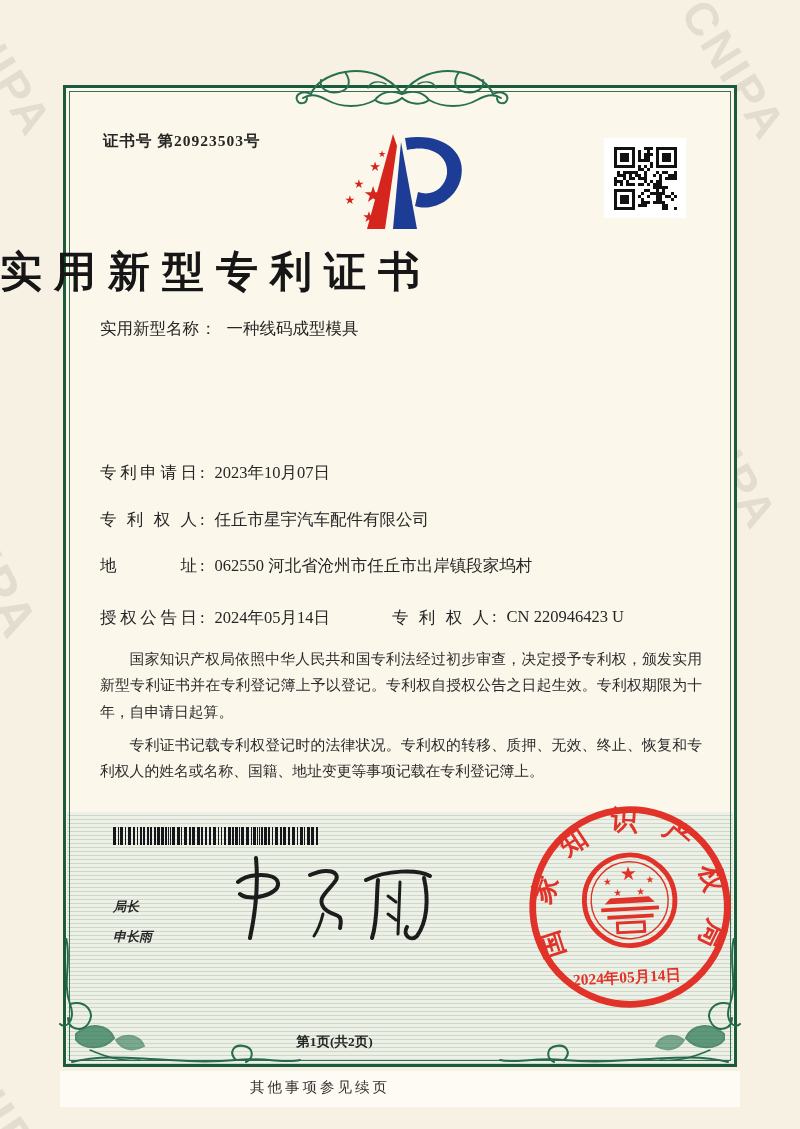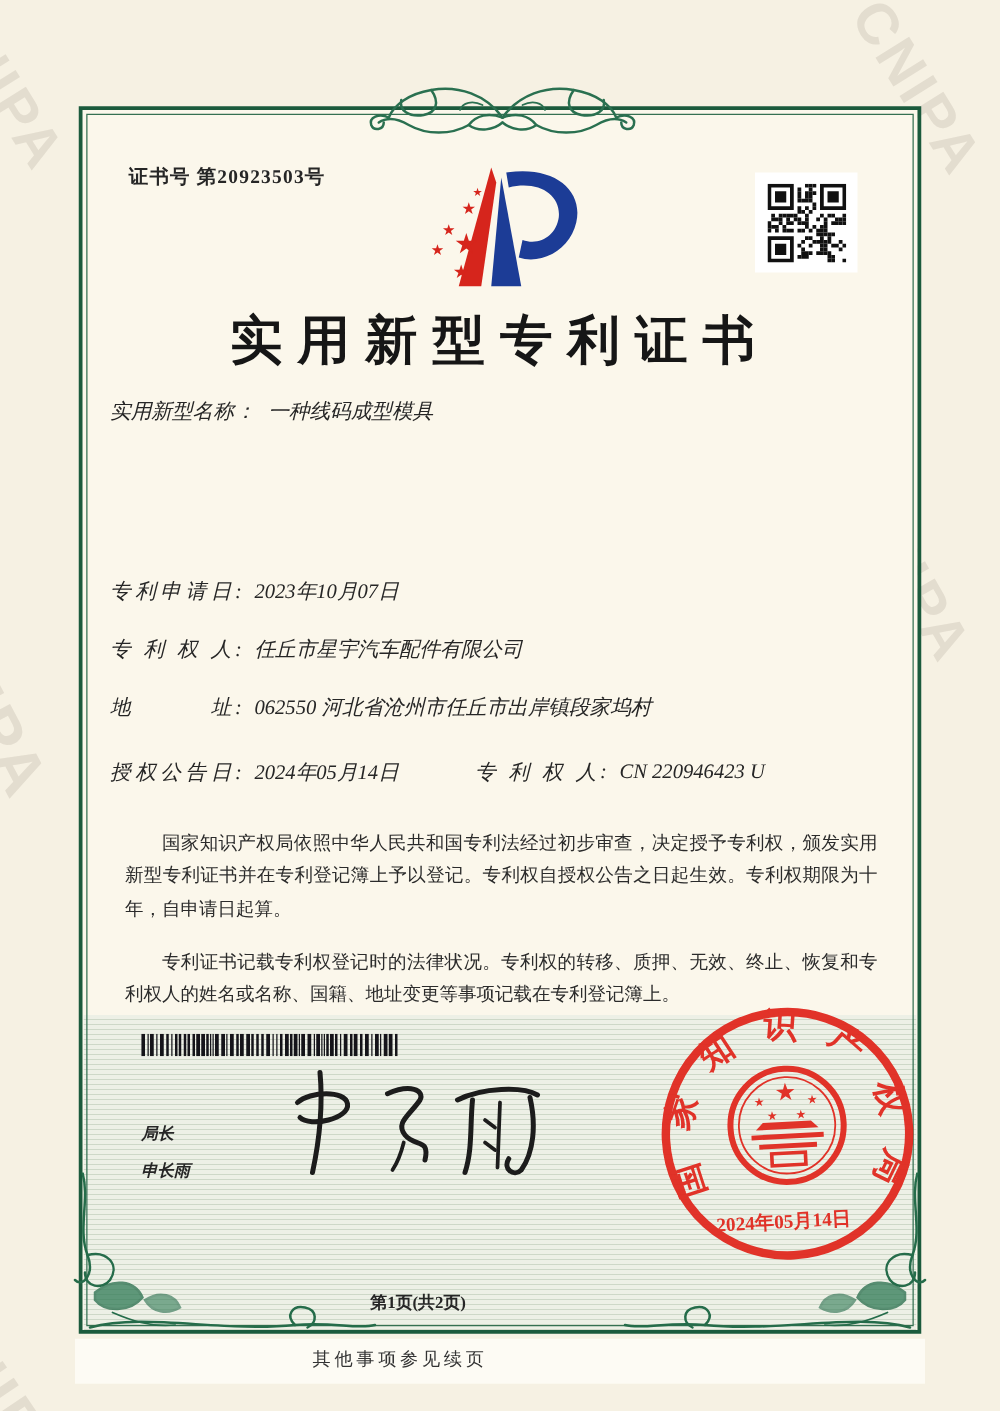--- a/index.html
+++ b/index.html
@@ -22,30 +22,30 @@
          background:#fbf7eb;z-index:1;}
   #band{position:absolute;left:67px;top:812px;width:666px;height:252px;z-index:1;
         background:repeating-linear-gradient(to bottom,
           #edf0e6 0px,#edf0e6 3px,rgba(122,158,134,0.35) 3px,rgba(122,158,134,0.35) 4px);}
 
   .ornament{position:absolute;z-index:3;}
 
   
   .abs{position:absolute;z-index:4;}
   #cert-no{left:103px;top:131px;font-size:15.5px;letter-spacing:1px;font-weight:600;}
-  #title{left:0;top:244px;width:800px;text-align:center;font-size:42px;
+  #title{left:0;top:244px;width:800px;font-size:42px;
          font-weight:bold;letter-spacing:12px;color:#161616;}
-  .row{left:88px;height:26px;font-size:16.5px;white-space:nowrap;font-style:italic;}
+  .row{left:100px;height:26px;font-size:16.5px;white-space:nowrap;}
   .lbl{display:inline-block;width:97px;text-align:justify;text-align-last:justify;
        vertical-align:top;}
   .sep{display:inline-block;margin:0 10px 0 3px;}
   .grant-no{position:absolute;left:292px;top:0;white-space:nowrap;}
   #paragraphs{left:100px;top:646px;width:602px;font-size:14.8px;line-height:1.78;
               text-align:justify;color:#2b2b2b;}
-  #paragraphs p{margin:16px 0 7px 0;text-indent:2em;}
+  #paragraphs p{margin:0 0 7px 0;text-indent:2em;}
   .sig-label{left:113px;font-size:13px;font-weight:600;
              font-family:"Liberation Sans","DejaVu Sans",sans-serif;font-style:italic;}
   #footer-page{left:0;top:1033px;width:669px;text-align:center;font-size:13.5px;
                font-weight:600;}
   #cont-strip{position:absolute;left:60px;top:1071px;width:680px;height:36px;
               background:#fdfbf4;z-index:3;}
   #cont-note{left:0;top:1078px;width:640px;text-align:center;font-size:14.5px;
              letter-spacing:3px;color:#333;}
 
   

